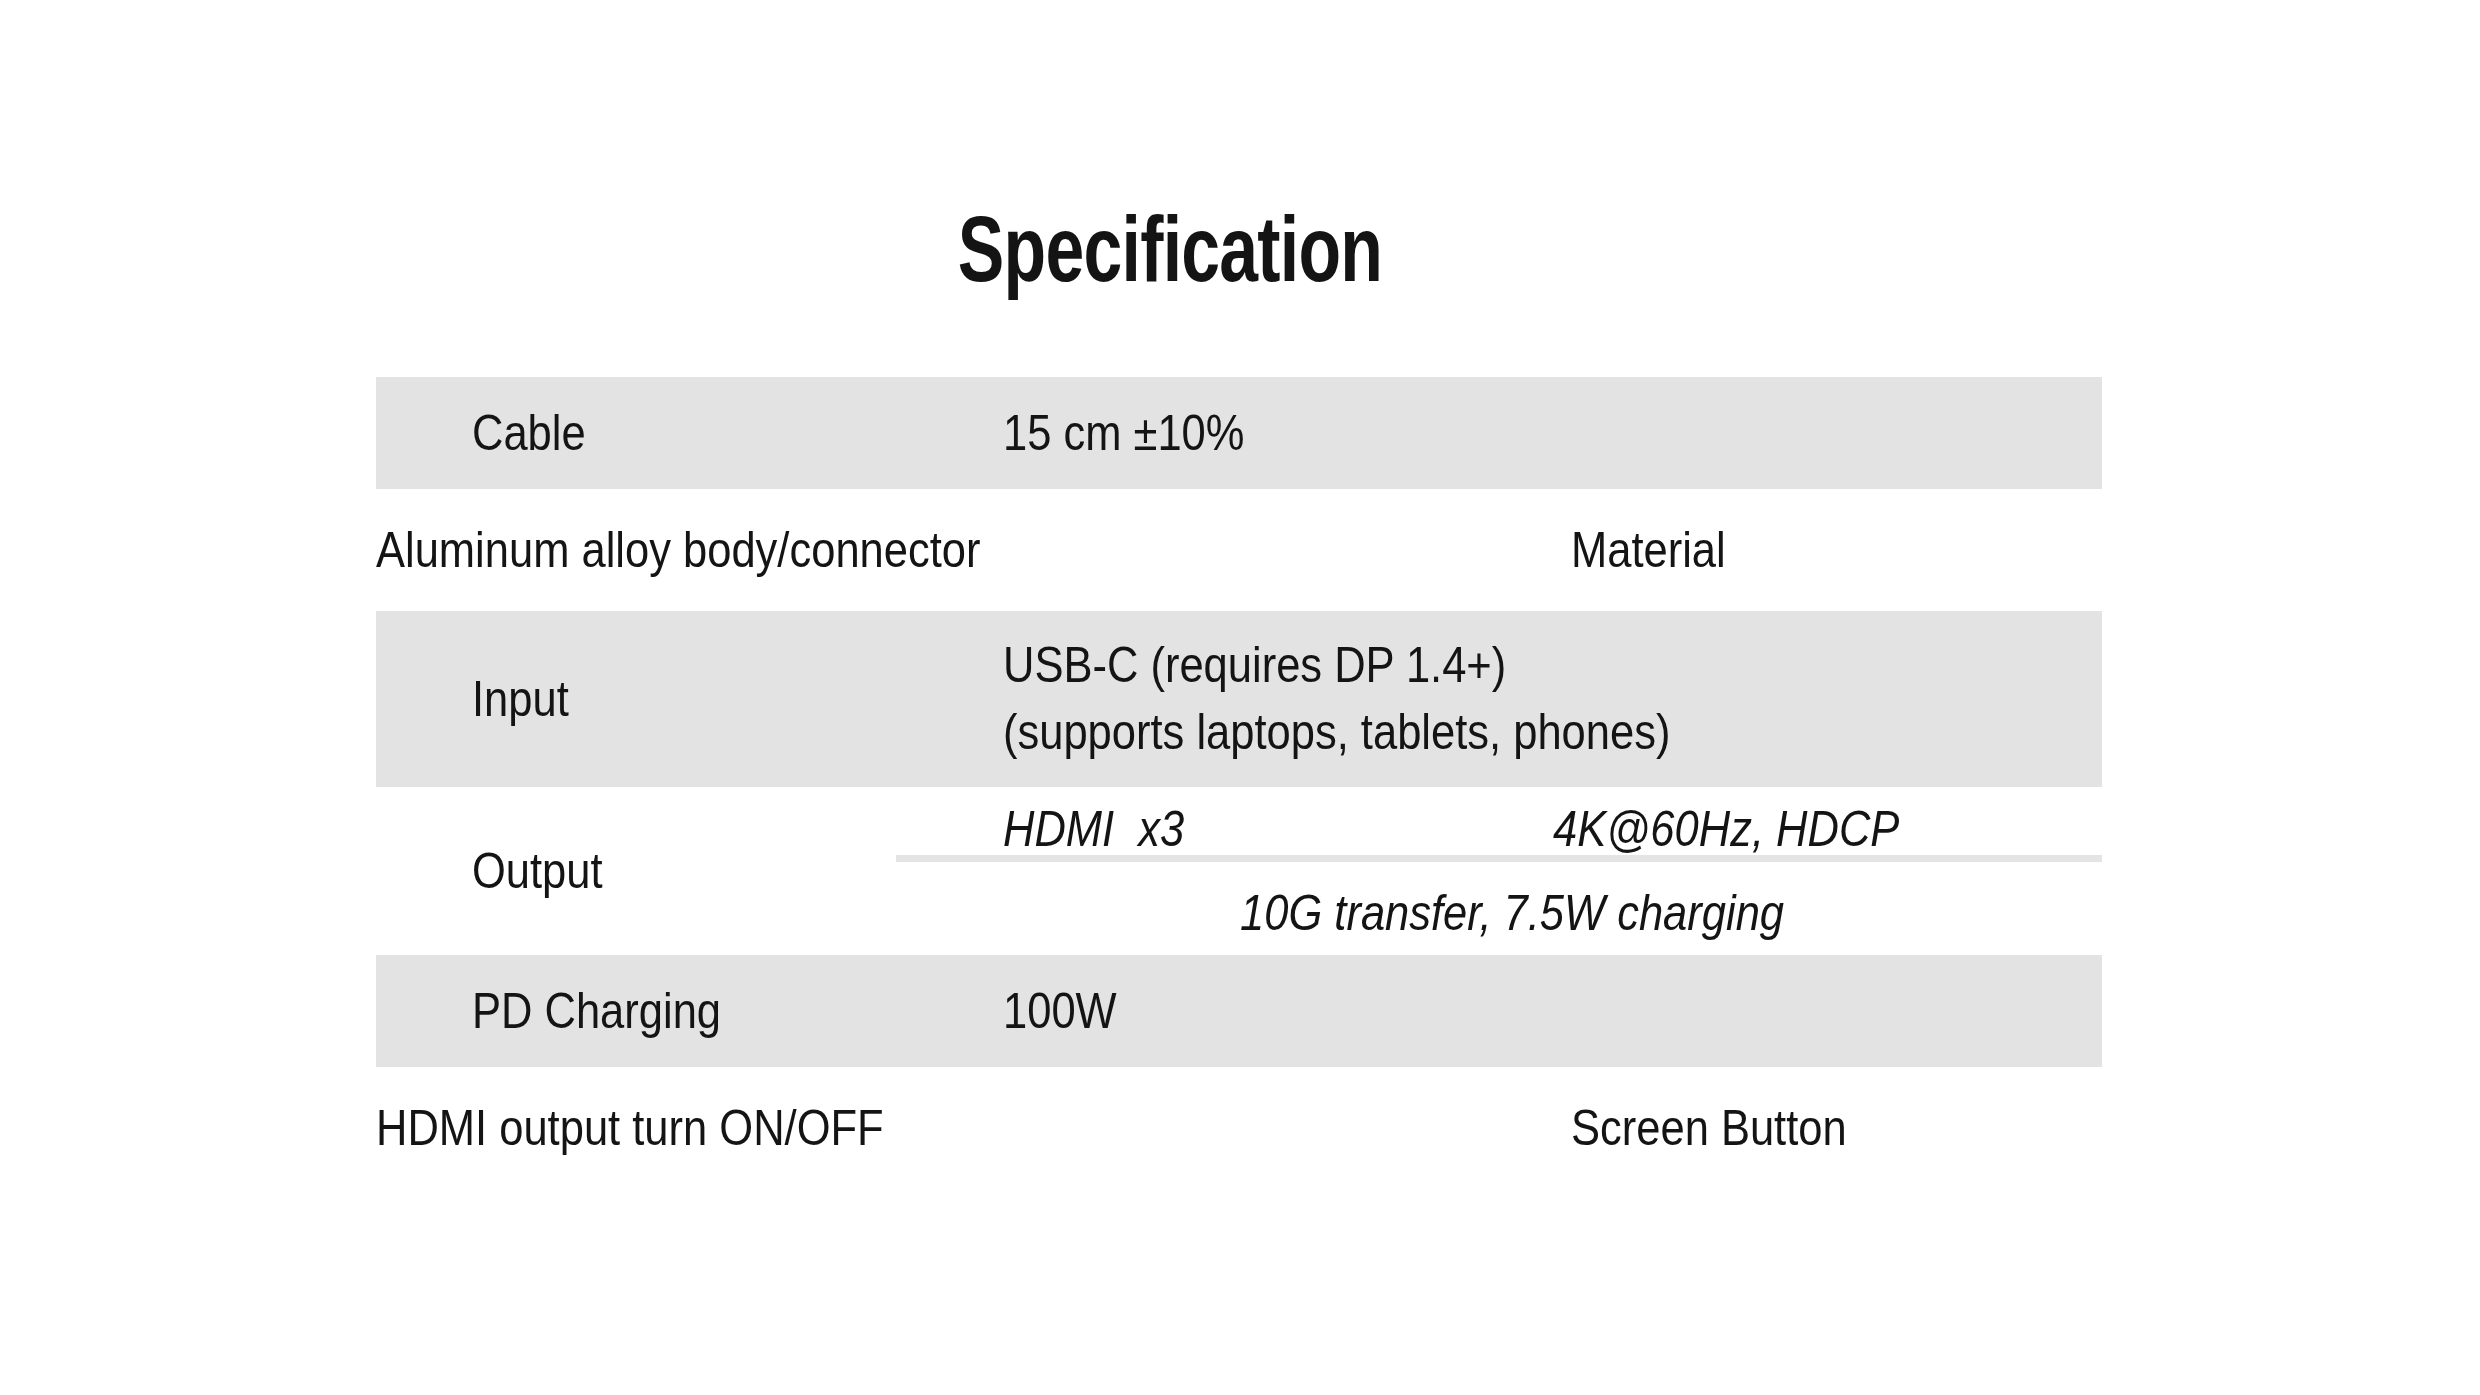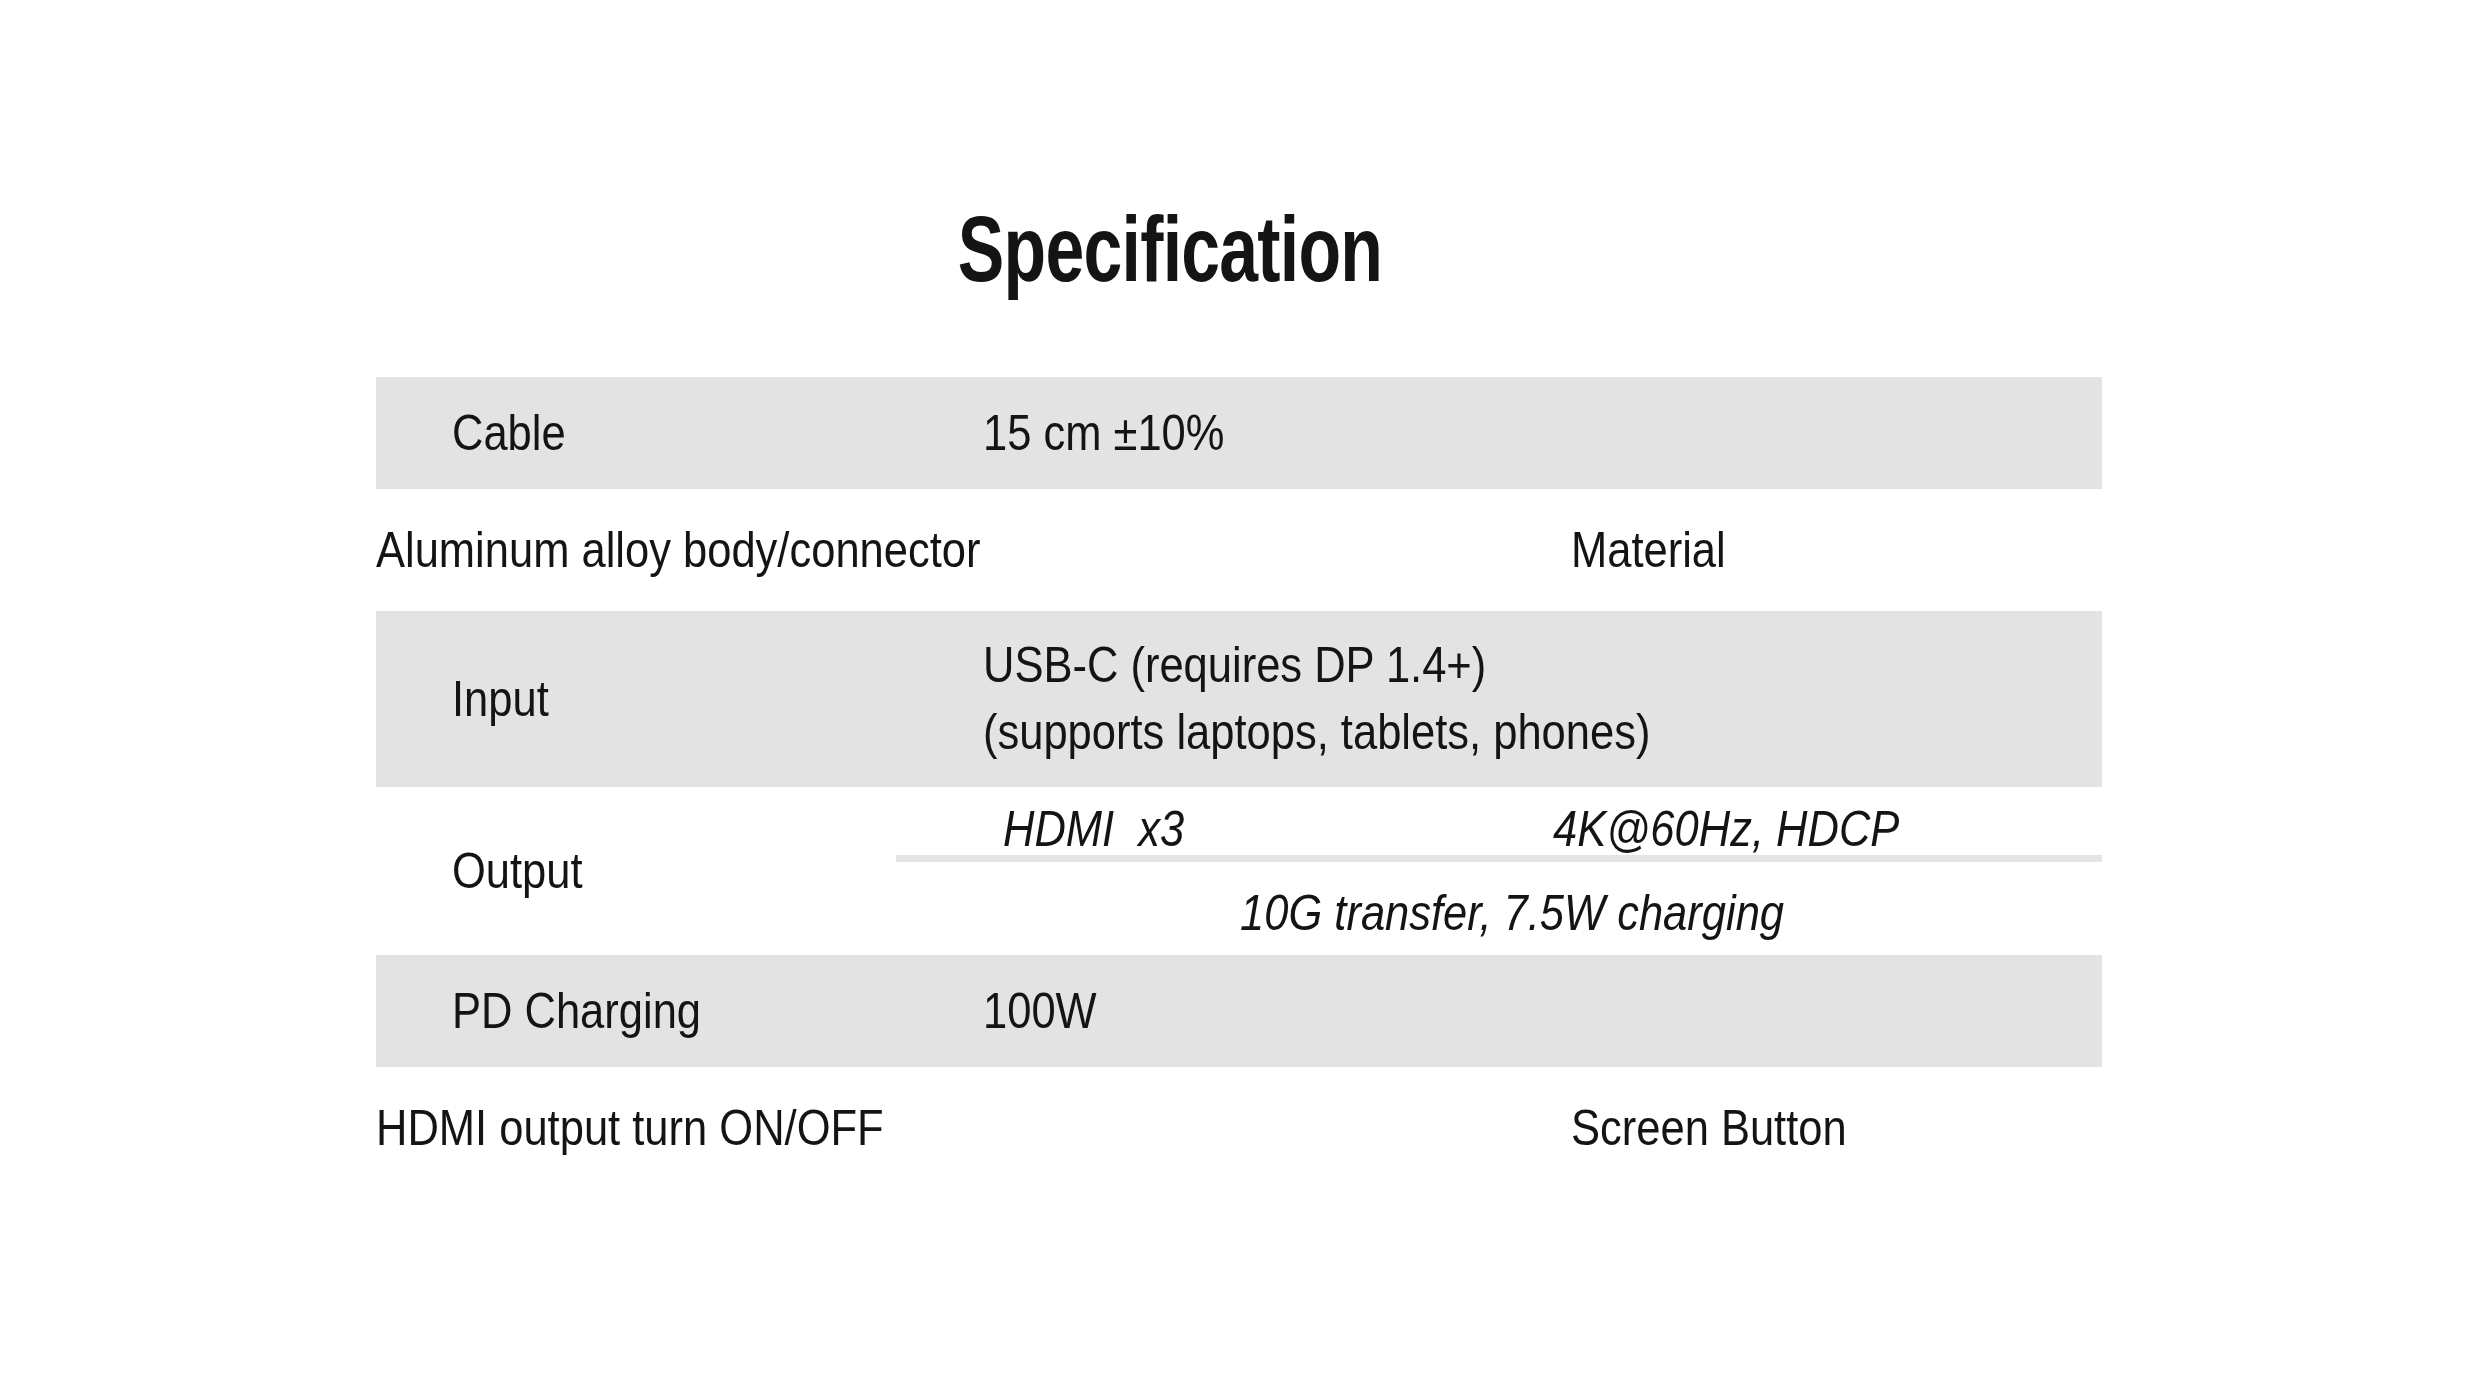--- a/index.html
+++ b/index.html
@@ -42,21 +42,21 @@
     position: relative;
   }
   .row.shaded { background: var(--row-shade, #e3e3e3); }
   .h112 { height: 112px; }
   .h122 { height: 122px; }
   .h176 { height: 176px; }
   .h168 { height: 168px; }
   .cell.label {
     flex: 0 0 531px;
     width: 531px;
-    padding-left: 76px;
+    padding-left: 96px;
   }
   .cell.value { flex: 1 1 auto; }
   .vline { line-height: 67px; }
   .cx {
     display: inline-block;
     transform: scaleX(0.87);
     transform-origin: 0 50%;
     white-space: pre;
   }
   

